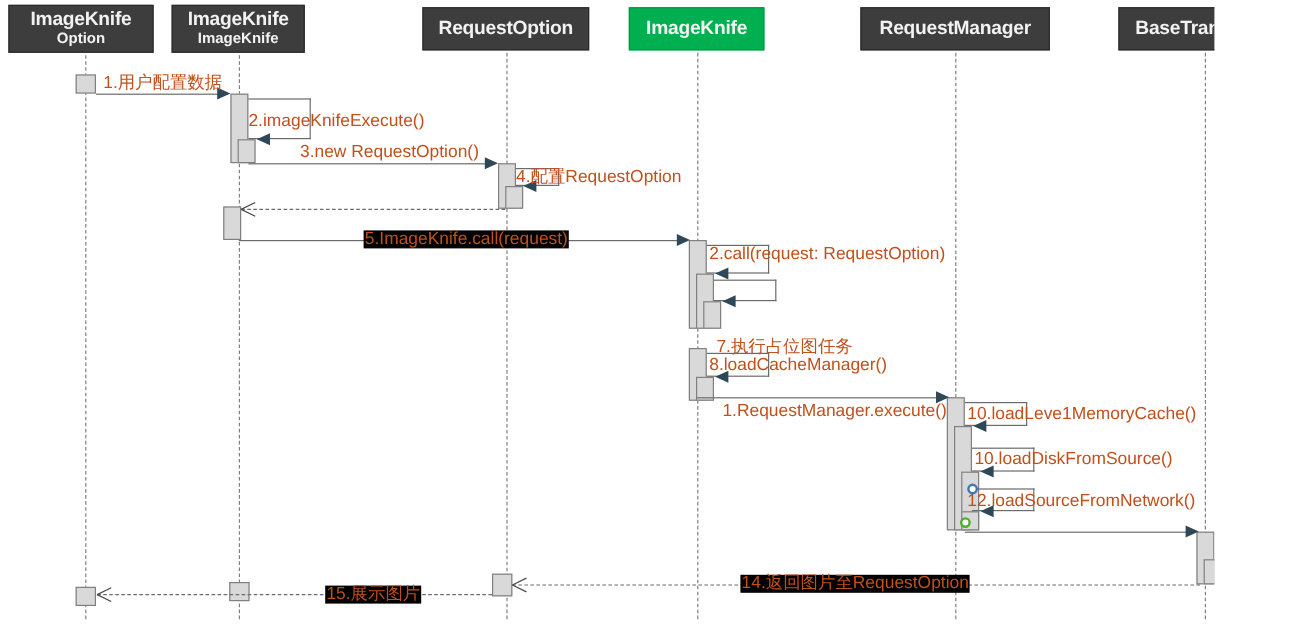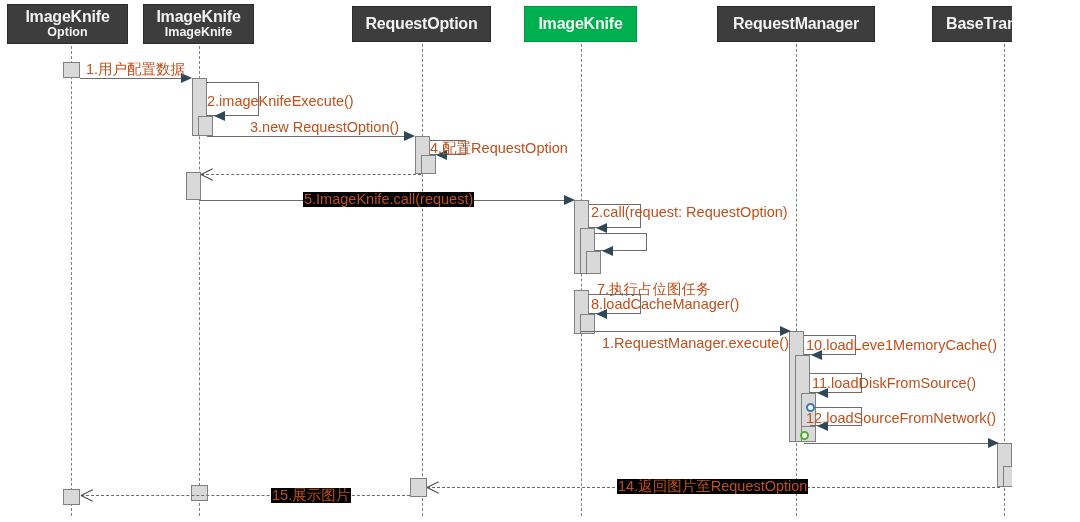--- a/index.html
+++ b/index.html
@@ -240,21 +240,21 @@
   <div class="msg-line" style="left:581px; top:331px; width:201px;"></div>
   <div class="arrow-r" style="left:780px; top:325.5px;"></div>
   <div class="msg-label nobg" style="left:601px; top:336px;">1.RequestManager.execute()</div>
 
   <div class="self-msg" style="left:804px; top:335px; width:52px; height:20px;"></div>
   <div class="arrow-l" style="left:811px; top:349.5px;"></div>
   <div class="msg-label nobg" style="left:805px; top:338px;">10.loadLeve1MemoryCache()</div>
 
   <div class="self-msg" style="left:810px; top:373px; width:52px; height:20px;"></div>
   <div class="arrow-l" style="left:817px; top:387.5px;"></div>
-  <div class="msg-label nobg" style="left:811px; top:376px;">11.loadDiskFromSource()</div>
+  <div class="msg-label nobg" style="left:811px; top:376px;">10.loadDiskFromSource()</div>
 
   <div class="self-msg" style="left:810px; top:407px; width:52px; height:19px;"></div>
   <div class="arrow-l" style="left:817px; top:420.5px;"></div>
   <div class="msg-label nobg" style="left:805px; top:411px;">12.loadSourceFromNetwork()</div>
 
   <div class="handle blue" style="left:806px; top:403px;"></div>
   <div class="handle green" style="left:800px; top:431px;"></div>
 
   <div class="msg-line" style="left:804px; top:443px; width:186px;"></div>
   <div class="arrow-r" style="left:988px; top:437.5px;"></div>

